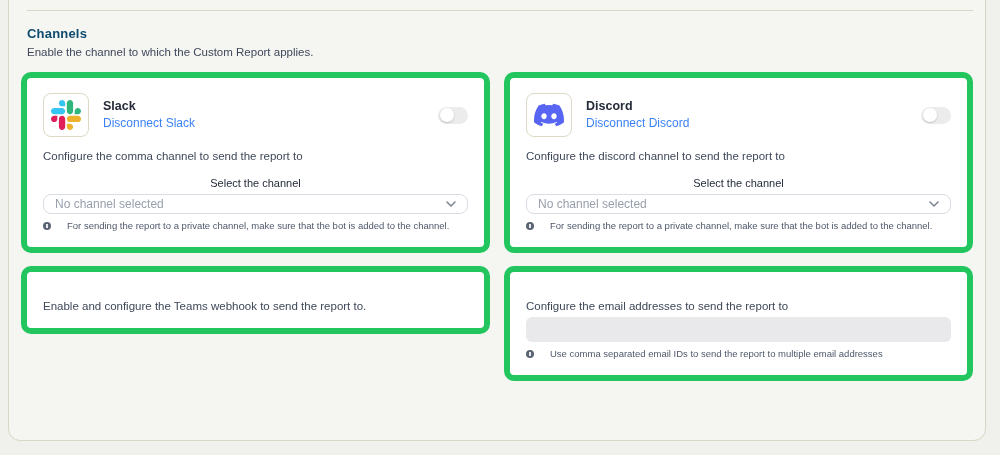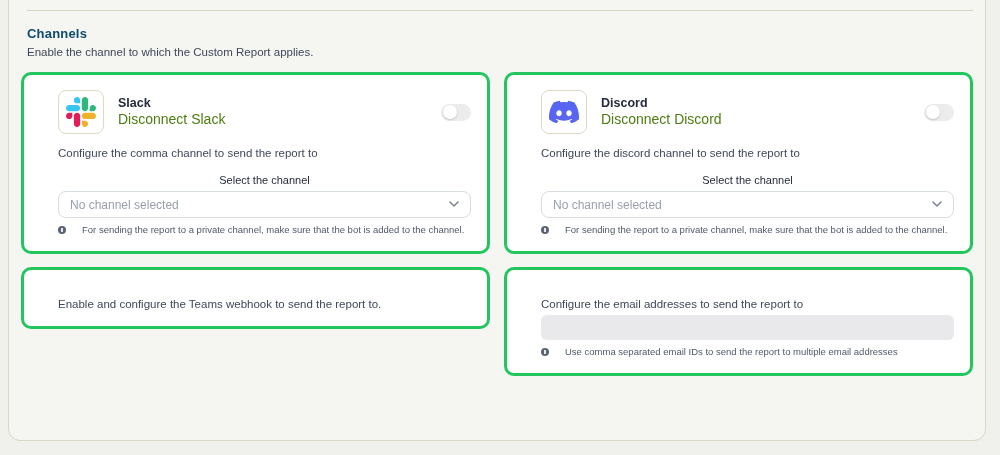--- a/index.html
+++ b/index.html
@@ -24,51 +24,51 @@
   .section-title {
     font-size:13px; font-weight:bold; color:#0c4a6e; letter-spacing:.2px;
   }
   .section-sub { font-size:11.5px; color:#3f4859; margin-top:5px; }
 
   .cards {
     display:grid; grid-template-columns:1fr 1fr;
     gap:13px 14px; margin-top:14px; align-items:start;
   }
   .card {
-    background:#fff; border:3px solid #22c55e; border-radius:10px;
-    padding:15px 16px 16px 34px;
+    background:#fff; border:6px solid #22c55e; border-radius:10px;
+    padding:15px 16px 16px 16px;
   }
   .card-head { display:flex; align-items:center; }
   .icon-box {
     width:46px; height:44px; flex:0 0 auto;
     border:1px solid #ddd9c4; border-radius:8px; background:#fff;
     display:flex; align-items:center; justify-content:center;
   }
   .icon-box svg { width:30px; height:30px; }
   .head-text { margin-left:14px; }
   .card-title { font-size:12.5px; font-weight:bold; color:#252b3a; }
   .disconnect-link {
-    font-size:14px; color:#4d7c0f; cursor:pointer;
+    font-size:12px; color:#3b82f6; cursor:pointer;
     display:inline-block;
   }
   .toggle {
     margin-left:auto; width:30px; height:17px; border-radius:9px;
     background:#ececec; position:relative; cursor:pointer; flex:0 0 auto;
   }
   .toggle .knob {
     position:absolute; top:1.5px; left:2px; width:14px; height:14px;
     border-radius:50%; background:#fff;
     box-shadow:0 1px 2px rgba(0,0,0,.18);
   }
   .card-desc { font-size:11.5px; color:#3f4859; margin-top:13px; }
   .field-label {
     font-size:11px; font-weight:normal; color:#252b3a; margin-top:15px;text-align:center;
   }
   .select {
-    margin-top:5px; height:27px; background:#fff;
+    margin-top:5px; height:20px; background:#fff;
     border:1px solid #d8dce3; border-radius:8px;
     display:flex; align-items:center; padding:0 11px; cursor:pointer;
   }
   .select .value { font-size:12px; color:#99a0ac; }
   .select .chev { margin-left:auto; display:flex; }
   .note {
     margin-top:6px; font-size:9.5px; color:#4f586a;
     display:flex; align-items:center; gap:16px;
   }
   .info-dot {

